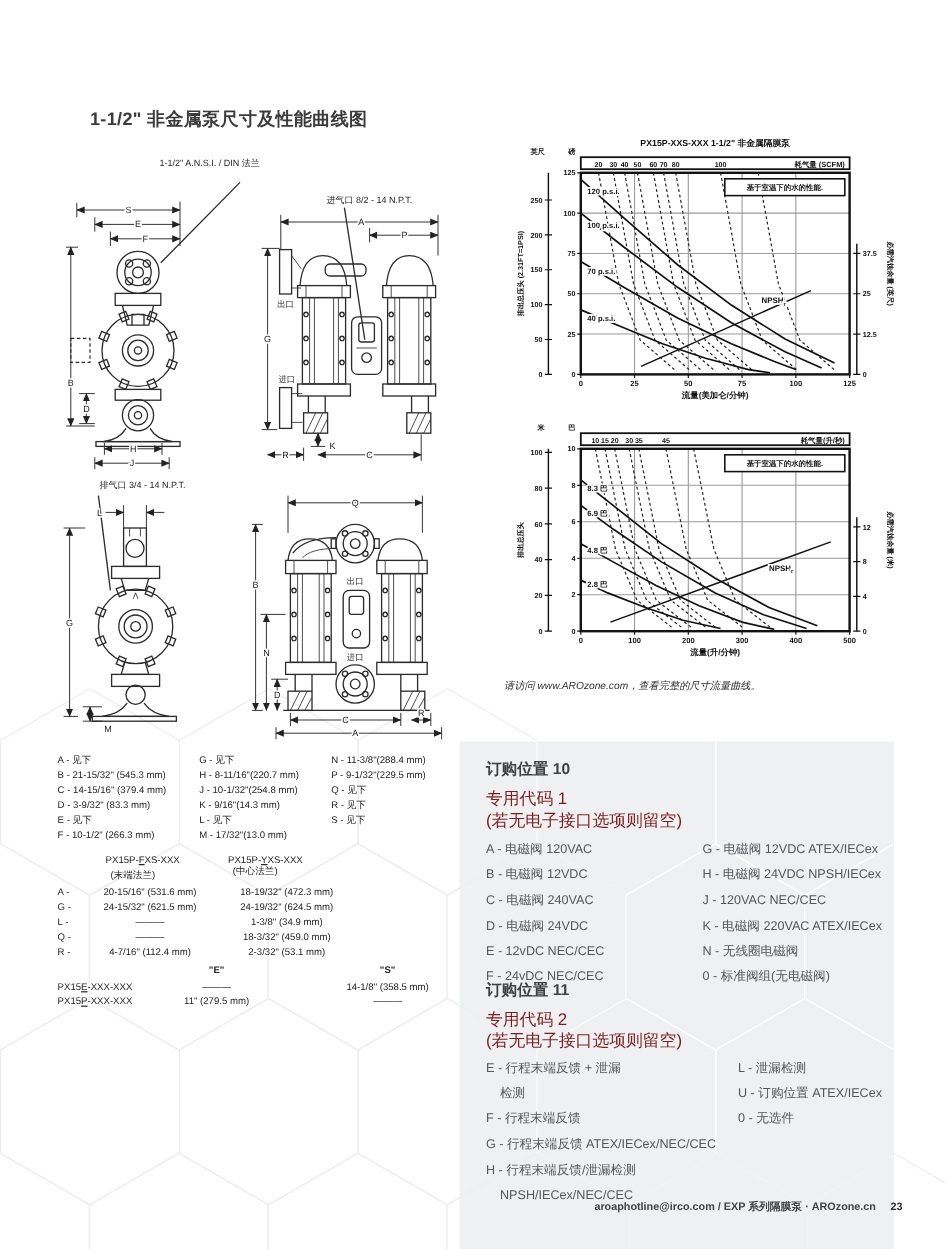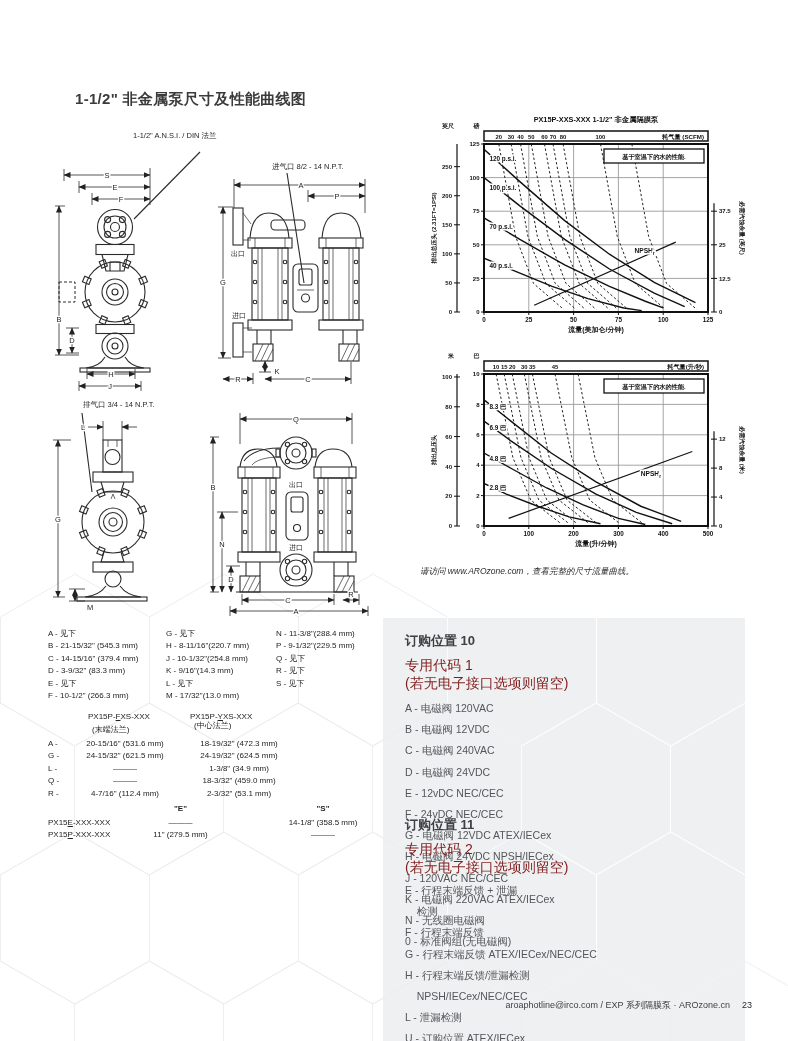--- a/index.html
+++ b/index.html
@@ -28,25 +28,25 @@
   .fv2{position:absolute;left:134px;width:114px;text-align:center;}
   .estable{position:absolute;left:48px;top:804px;font-size:8px;color:#232323;}
   .emodel{position:absolute;left:0;}
   .ecol{position:absolute;left:85px;width:95px;text-align:center;}
   .scol{position:absolute;left:200px;width:150px;text-align:center;}
   .u{text-decoration:underline;}
   .panel{position:absolute;left:383px;top:618px;width:362px;height:486px;background:#eef0f1;}
   .ord-block{position:absolute;left:22px;right:10px;}
   .ord-h1{font-size:13px;font-weight:bold;color:#3e4043;margin-bottom:6px;}
   .ord-h2{font-size:14px;font-weight:normal;color:#7f1d1d;line-height:18px;}
-  .ord-cols{display:flex;margin-top:6px;flex-direction:column;}
+  .ord-cols{display:flex;margin-top:6px;}
   .ord-col-l{width:190px;}
   .ord-col-r{flex:1;}
   .ord-item{font-size:10.5px;color:#54565a;line-height:21.2px;white-space:pre;}
-  .footer{position:absolute;right:36px;top:999px;font-size:9px;font-weight:normal;color:#424242;
+  .footer{position:absolute;right:36px;top:999px;font-size:9px;font-weight:bold;color:#424242;
           display:flex;gap:12px;align-items:baseline;}
   .footer .pnum{color:#2c2c2c;}
   #hex-layer{position:absolute;left:0;top:0;pointer-events:none;}
   text{font-family:"Liberation Sans",sans-serif;}
 </style>
 </head>
 <body>
 
 <div class="panel"></div>
 

